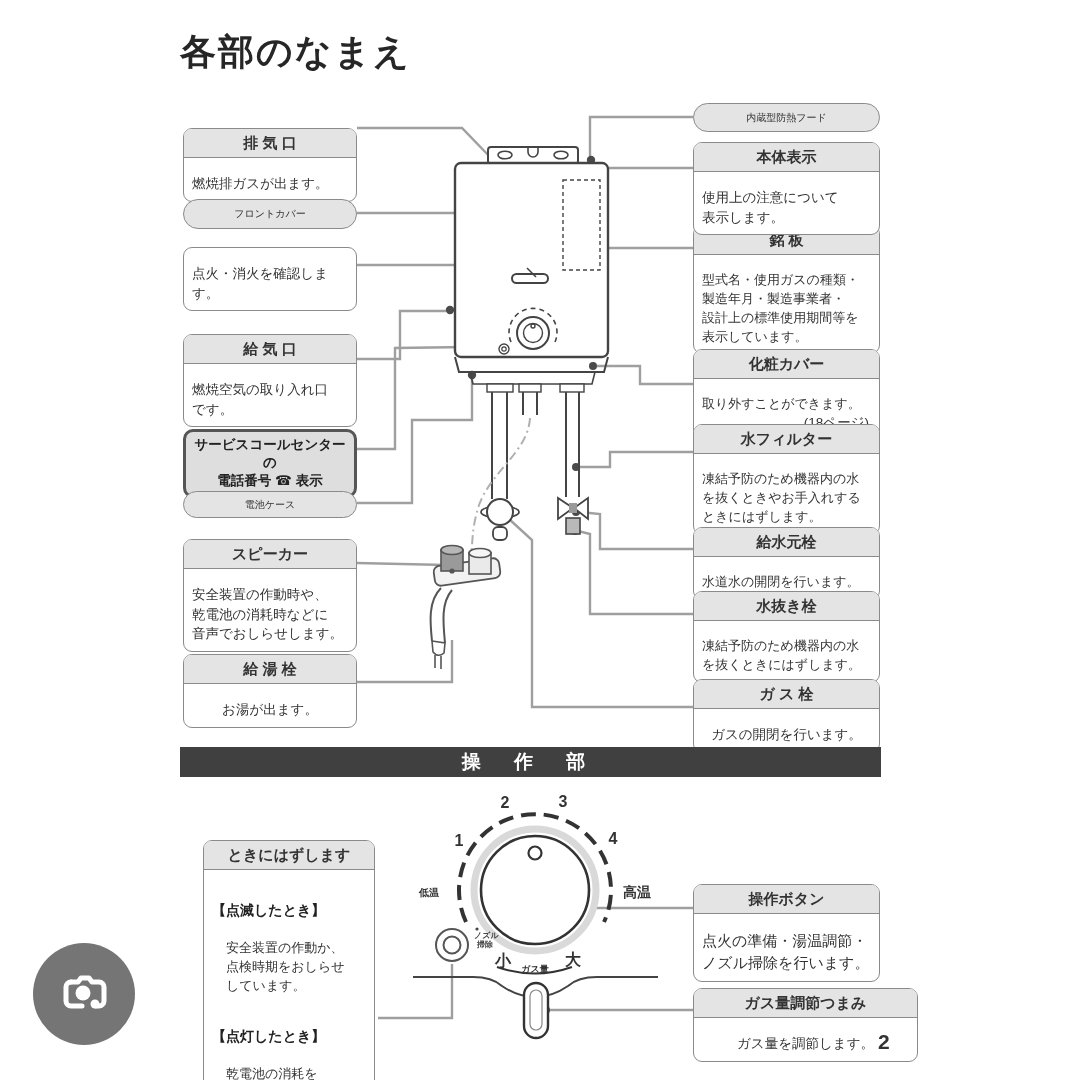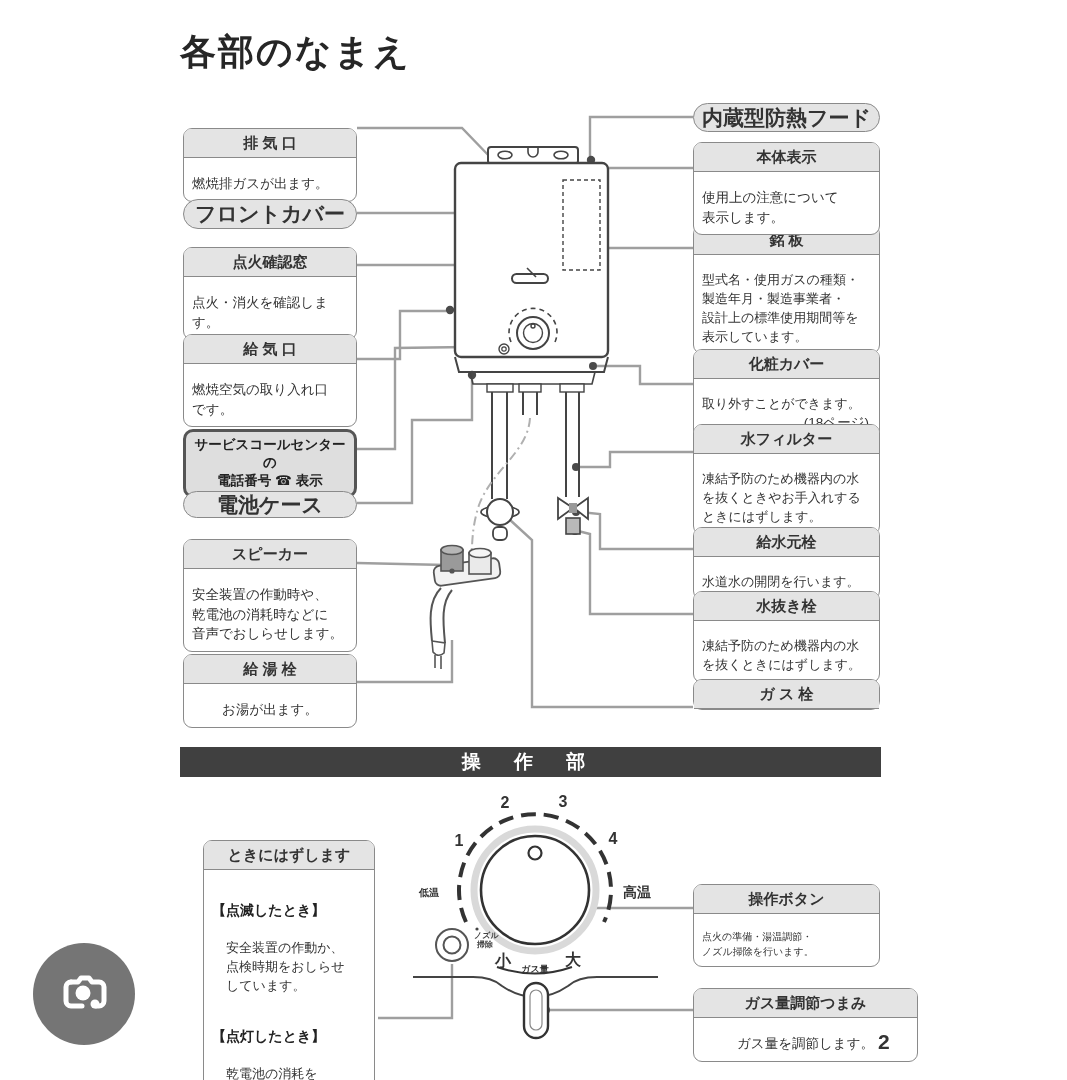--- a/index.html
+++ b/index.html
@@ -6,21 +6,21 @@
   .page{position:relative;width:1067px;height:1080px;background:#ffffff;overflow:hidden;
         font-family:"Liberation Sans","DejaVu Sans",sans-serif;color:#2b2b2b;}
   .art{position:absolute;left:0;top:0;width:1067px;height:1080px;pointer-events:none;}
   .title{position:absolute;left:180px;top:28px;font-size:36px;font-weight:bold;letter-spacing:2px;color:#262626;}
 
   .callout{position:absolute;border:1.6px solid #8a8a8a;border-radius:9px;background:#ffffff;box-sizing:border-box;}
   .callout .hd{background:#e4e4e4;border-bottom:1.4px solid #8a8a8a;border-radius:7px 7px 0 0;
                font-size:15px;font-weight:bold;text-align:center;padding:5px 4px 4px;color:#333;}
   .callout .bd{font-size:13.5px;line-height:1.45;padding:16px 8px 7px;white-space:pre-line;color:#333;}
   .pill{position:absolute;border:1.6px solid #8a8a8a;border-radius:16px;background:#e4e4e4;box-sizing:border-box;
-        font-size:21px;font-weight:bold;text-align:center;color:#333;display:flex;align-items:center;justify-content:center;}
+        font-size:10px;font-weight:normal;text-align:center;color:#333;display:flex;align-items:center;justify-content:center;}
   .service{position:absolute;border:3px solid #555;border-radius:10px;background:#dedede;box-sizing:border-box;
         font-size:13.5px;font-weight:bold;text-align:center;color:#222;padding:4px 2px;line-height:1.35;white-space:pre-line;}
   .bar{position:absolute;left:180px;top:747px;width:701px;height:30px;background:#404040;color:#fff;
        font-size:19px;font-weight:bold;letter-spacing:14px;display:flex;align-items:center;justify-content:center;}
   .right2{font-size:13.5px;text-align:right;padding:0 10px 7px 8px;color:#333;}
   .notice .bd{padding:8px 8px 6px;}
   .nb-head{font-size:14px;font-weight:bold;color:#222;margin-top:2px;}
   .nb-body{font-size:13px;line-height:1.45;margin-left:14px;white-space:pre-line;color:#333;}
 
   .dialtxt{position:absolute;font-weight:bold;color:#333;transform:translate(-50%,-50%);}
@@ -148,21 +148,20 @@
   </svg>
 
   <div class="title">各部のなまえ</div>
 
   <div class="callout" style="left:183px;top:113px;width:174px;margin-top:15px;">
     <div class="hd">排 気 口</div>
     <div class="bd">燃焼排ガスが出ます。</div>
   </div>
   <div class="pill" style="left:183px;top:199px;width:174px;height:30px;">フロントカバー</div>
   <div class="callout" style="left:183px;top:247px;width:174px;">
-    <div class="hd">点火確認窓</div>
     <div class="bd">点火・消火を確認します。</div>
   </div>
   <div class="callout" style="left:183px;top:334px;width:174px;">
     <div class="hd">給 気 口</div>
     <div class="bd">燃焼空気の取り入れ口
 です。</div>
   </div>
   <div class="service" style="left:183px;top:429px;width:174px;">サービスコールセンターの
 電話番号 ☎ 表示</div>
   <div class="pill" style="left:183px;top:491px;width:174px;height:27px;">電池ケース</div>
@@ -205,41 +204,42 @@
     <div class="hd">給水元栓</div>
     <div class="bd" style="font-size:13px;">水道水の開閉を行います。</div>
   </div>
   <div class="callout" style="left:693px;top:591px;width:187px;">
     <div class="hd">水抜き栓</div>
     <div class="bd" style="font-size:13px;">凍結予防のため機器内の水
 を抜くときにはずします。</div>
   </div>
   <div class="callout" style="left:693px;top:679px;width:187px;">
     <div class="hd">ガ ス 栓</div>
+    <div class="bd" style="text-align:center;">ガスの開閉を行います。</div>
   </div>
 
   <div class="bar">操 作 部</div>
 
   <div class="callout notice" style="left:203px;top:840px;width:172px;">
     <div class="hd">ときにはずします</div>
     <div class="bd">
       <div class="nb-head">【点滅したとき】</div>
       <div class="nb-body">安全装置の作動か、
 点検時期をおしらせ
 しています。</div>
       <div class="nb-head" style="margin-top:10px;">【点灯したとき】</div>
       <div class="nb-body">乾電池の消耗を
 おしらせしています。</div>
       
     </div>
   </div>
 
   <div class="callout" style="left:693px;top:884px;width:187px;">
     <div class="hd">操作ボタン</div>
-    <div class="bd" style="font-size:10px;">点火の準備・湯温調節・
+    <div class="bd" style="font-size:15px;">点火の準備・湯温調節・
 ノズル掃除を行います。</div>
   </div>
   <div class="callout" style="left:693px;top:988px;width:225px;">
     <div class="hd">ガス量調節つまみ</div>
     <div class="bd" style="text-align:center;">ガス量を調節します。</div>
   </div>
 
   <div class="dialtxt" style="left:459px;top:841px;font-size:16px;">1</div>
   <div class="dialtxt" style="left:505px;top:803px;font-size:16px;">2</div>
   <div class="dialtxt" style="left:563px;top:802px;font-size:16px;">3</div>

